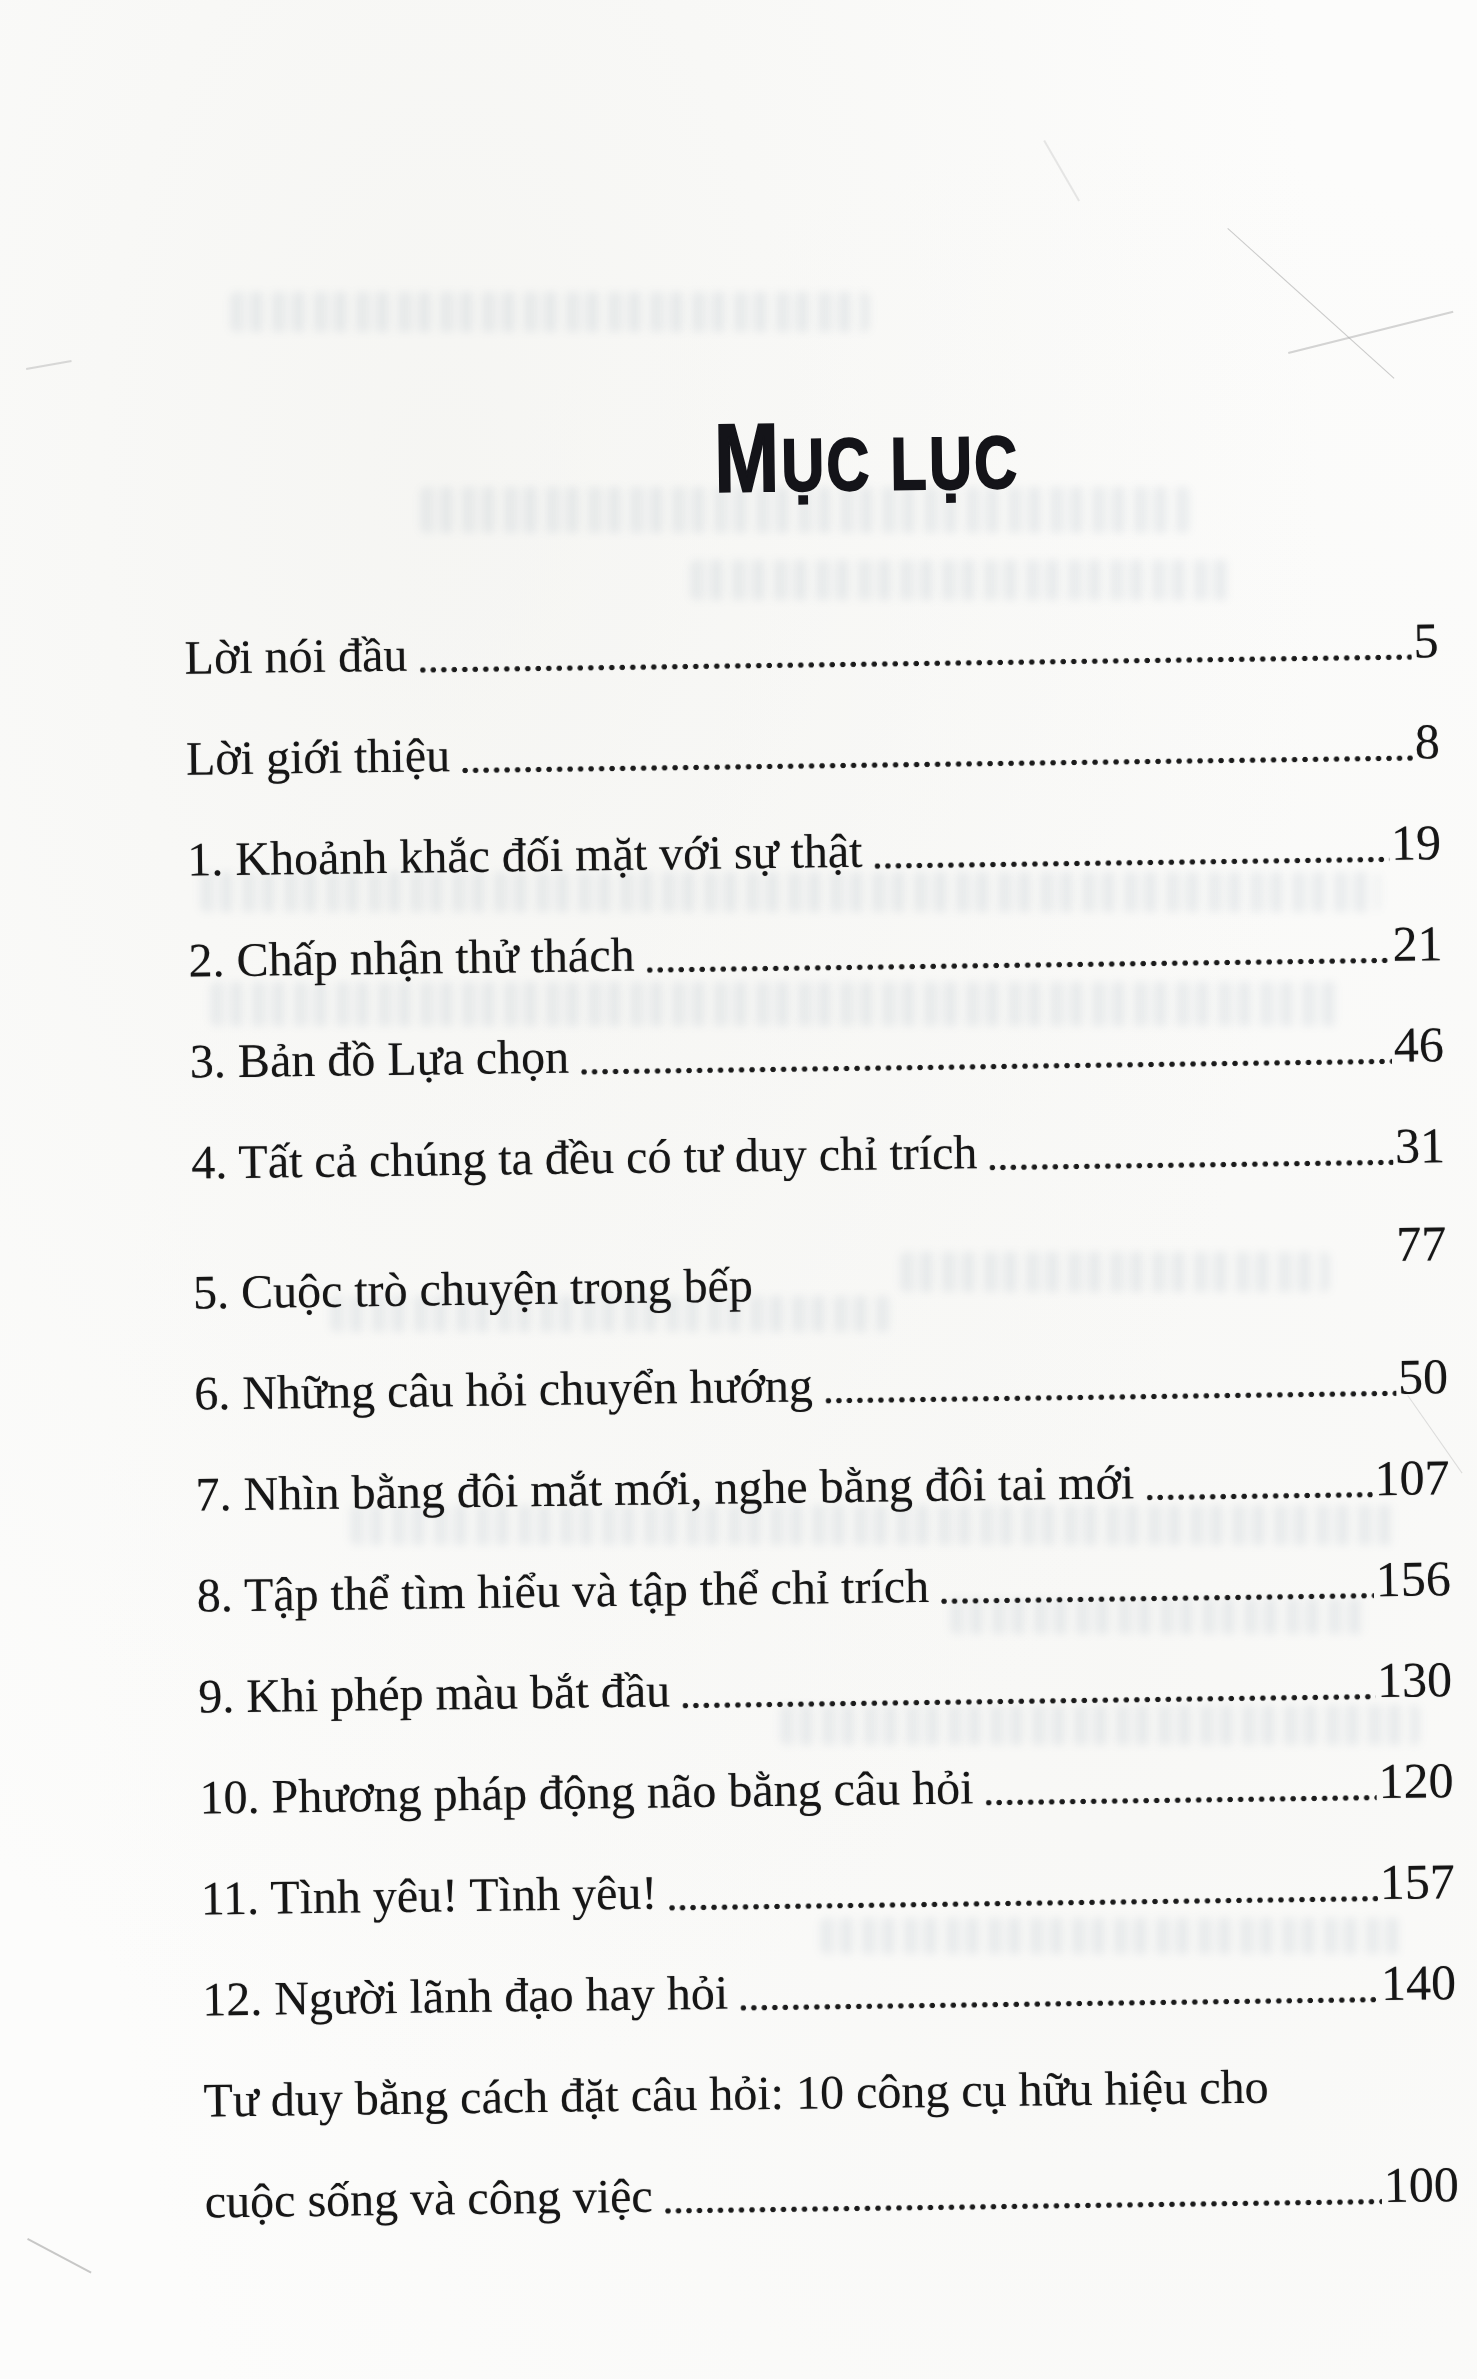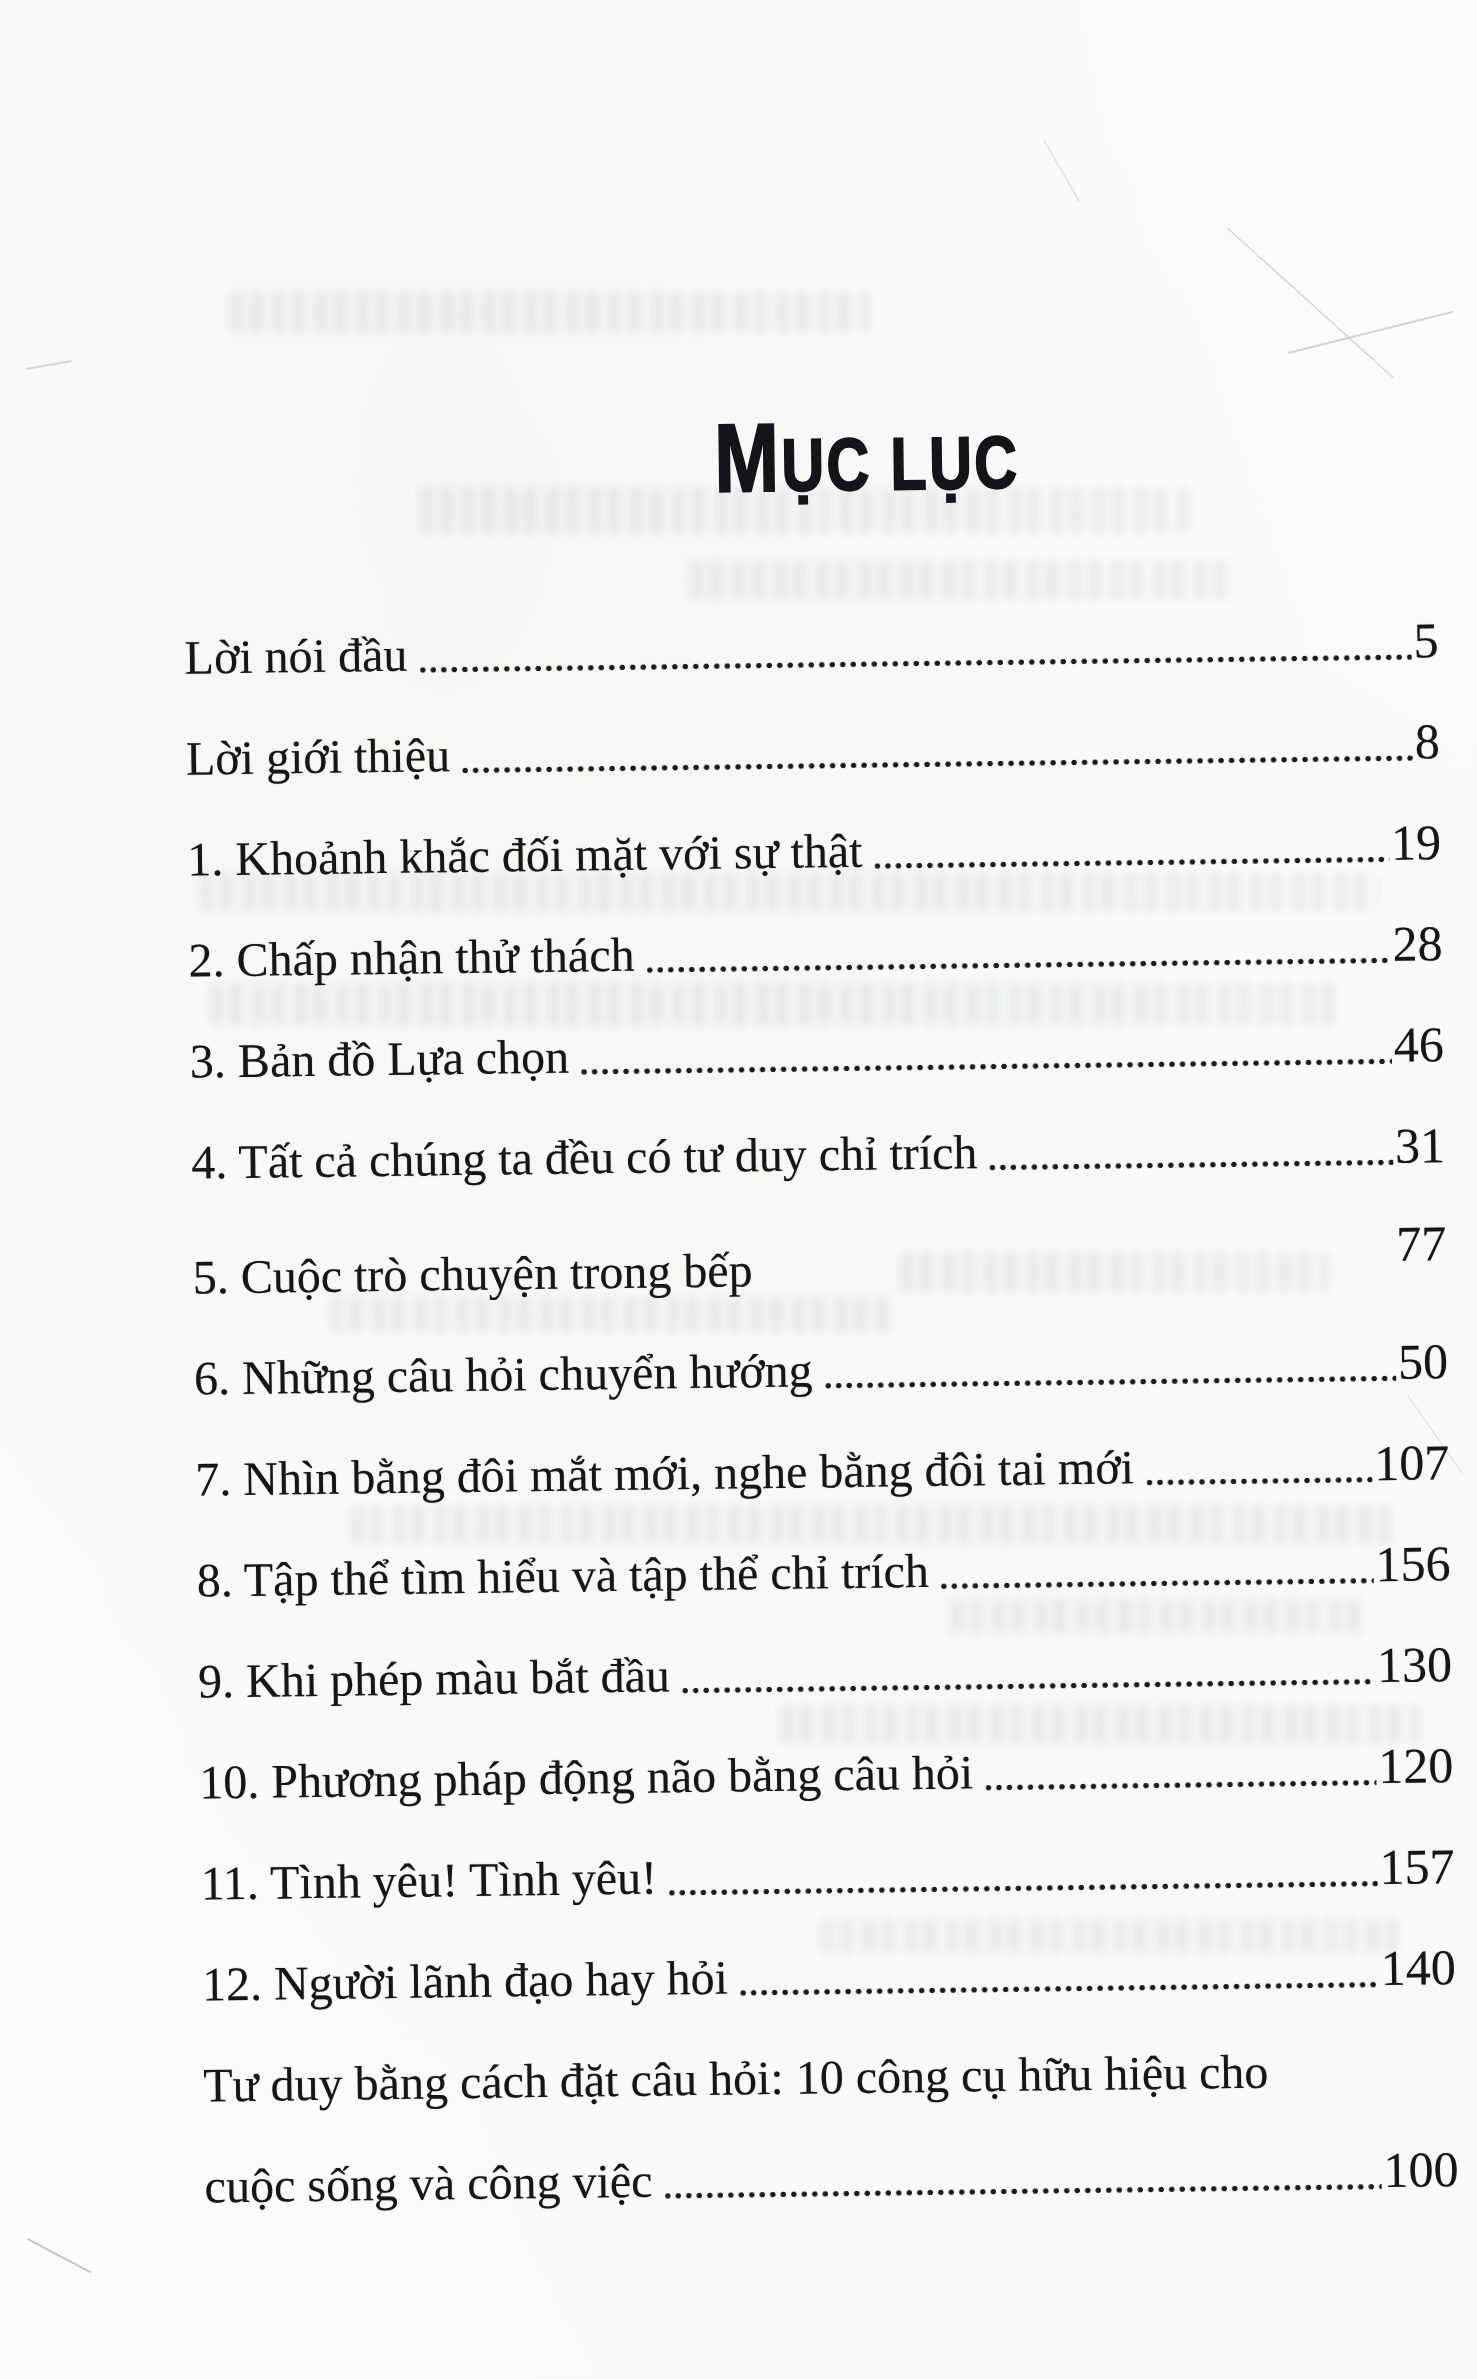--- a/index.html
+++ b/index.html
@@ -68,21 +68,21 @@
     background-image: radial-gradient(circle at 3px 3.5px, #1a1a1a 2.35px, rgba(0,0,0,0) 3.1px);
     background-size: 10.5px 7px;
     background-repeat: repeat-x;
   }
   .row .pagenum {
     font-size: 50px;
     line-height: 1;
     margin-bottom: 5px;
     white-space: nowrap;
   }
-  .row .pagenum.raised { margin-bottom: 22px; }
+  .row .pagenum.raised { margin-bottom: 37px; }
   .row .leader.hidden { background: none; }
   .row .pagenum.hidden { visibility: hidden; }
 
   
   .ghost {
     position: absolute;
     height: 40px;
     background: repeating-linear-gradient(90deg,
       rgba(125,145,165,0.30) 0 13px,
       rgba(125,145,165,0.06) 13px 21px,
@@ -145,21 +145,21 @@
     <span class="pagenum">8</span>
   </div>
         <div class="row">
     <span class="label">1. Khoảnh khắc đối mặt với sự thật</span>
     <span class="leader"></span>
     <span class="pagenum">19</span>
   </div>
         <div class="row">
     <span class="label">2. Chấp nhận thử thách</span>
     <span class="leader"></span>
-    <span class="pagenum">28</span>
+    <span class="pagenum">21</span>
   </div>
         <div class="row">
     <span class="label">3. Bản đồ Lựa chọn</span>
     <span class="leader"></span>
     <span class="pagenum">46</span>
   </div>
         <div class="row">
     <span class="label">4. Tất cả chúng ta đều có tư duy chỉ trích</span>
     <span class="leader"></span>
     <span class="pagenum">31</span>

